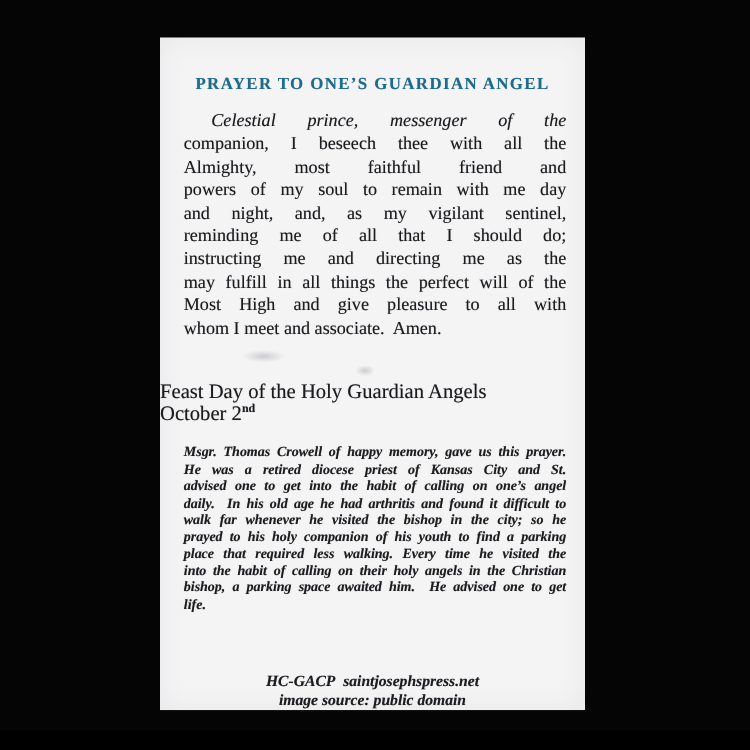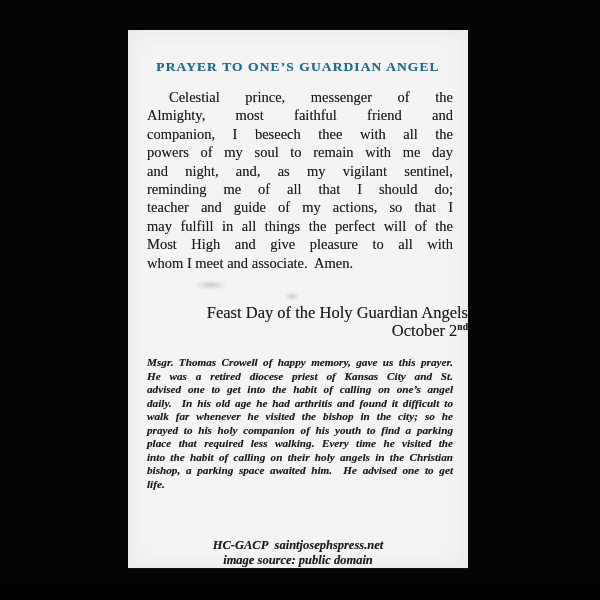--- a/index.html
+++ b/index.html
@@ -32,26 +32,26 @@
     text-shadow: 0 0 0.6px rgba(30,107,140,0.5);
   }
   .prayer {
     position: absolute;
     top: 58px; left: 19px;
     width: 306px;
     font-size: 14.5px;
     line-height: 18.4px;
   }
   .prayer .line { text-align: justify; text-align-last: justify; }
-  .prayer .line:first-child { text-indent: 22px; }
+  .prayer .line:first-child { text-indent: 22px; font-style: italic; }
   .prayer .line:last-child  { text-align-last: left; }
   .feast {
     position: absolute;
     top: 274px; left: 0; right: 0;
-    text-align: right;
+    text-align: left;
     font-size: 16.5px;
     line-height: 17.6px;
   }
   .feast sup { font-size: 0.58em; line-height: 0; vertical-align: super; font-weight: bold; }
   .bio {
     position: absolute;
     top: 326px; left: 19px;
     width: 306px;
     font-style: italic;
     font-weight: 700;
@@ -82,26 +82,26 @@
 </head>
 <body>
 
 <div class="stage">
   <div class="card">
 
     <div class="title">PRAYER TO ONE’S GUARDIAN ANGEL</div>
 
     <div class="prayer">
         <div class="line">Celestial prince, messenger of the</div>
+        <div class="line">companion, I beseech thee with all the</div>
         <div class="line">Almighty, most faithful friend and</div>
-        <div class="line">companion, I beseech thee with all the</div>
         <div class="line">powers of my soul to remain with me day</div>
         <div class="line">and night, and, as my vigilant sentinel,</div>
         <div class="line">reminding me of all that I should do;</div>
-        <div class="line">teacher and guide of my actions, so that I</div>
+        <div class="line">instructing me and directing me as the</div>
         <div class="line">may fulfill in all things the perfect will of the</div>
         <div class="line">Most High and give pleasure to all with</div>
         <div class="line">whom I meet and associate.&nbsp; Amen.</div>
       </div>
 
     <div class="smudge s1"></div>
     <div class="smudge s2"></div>
 
     <div class="feast">
       <div>Feast Day of the Holy Guardian Angels</div>

